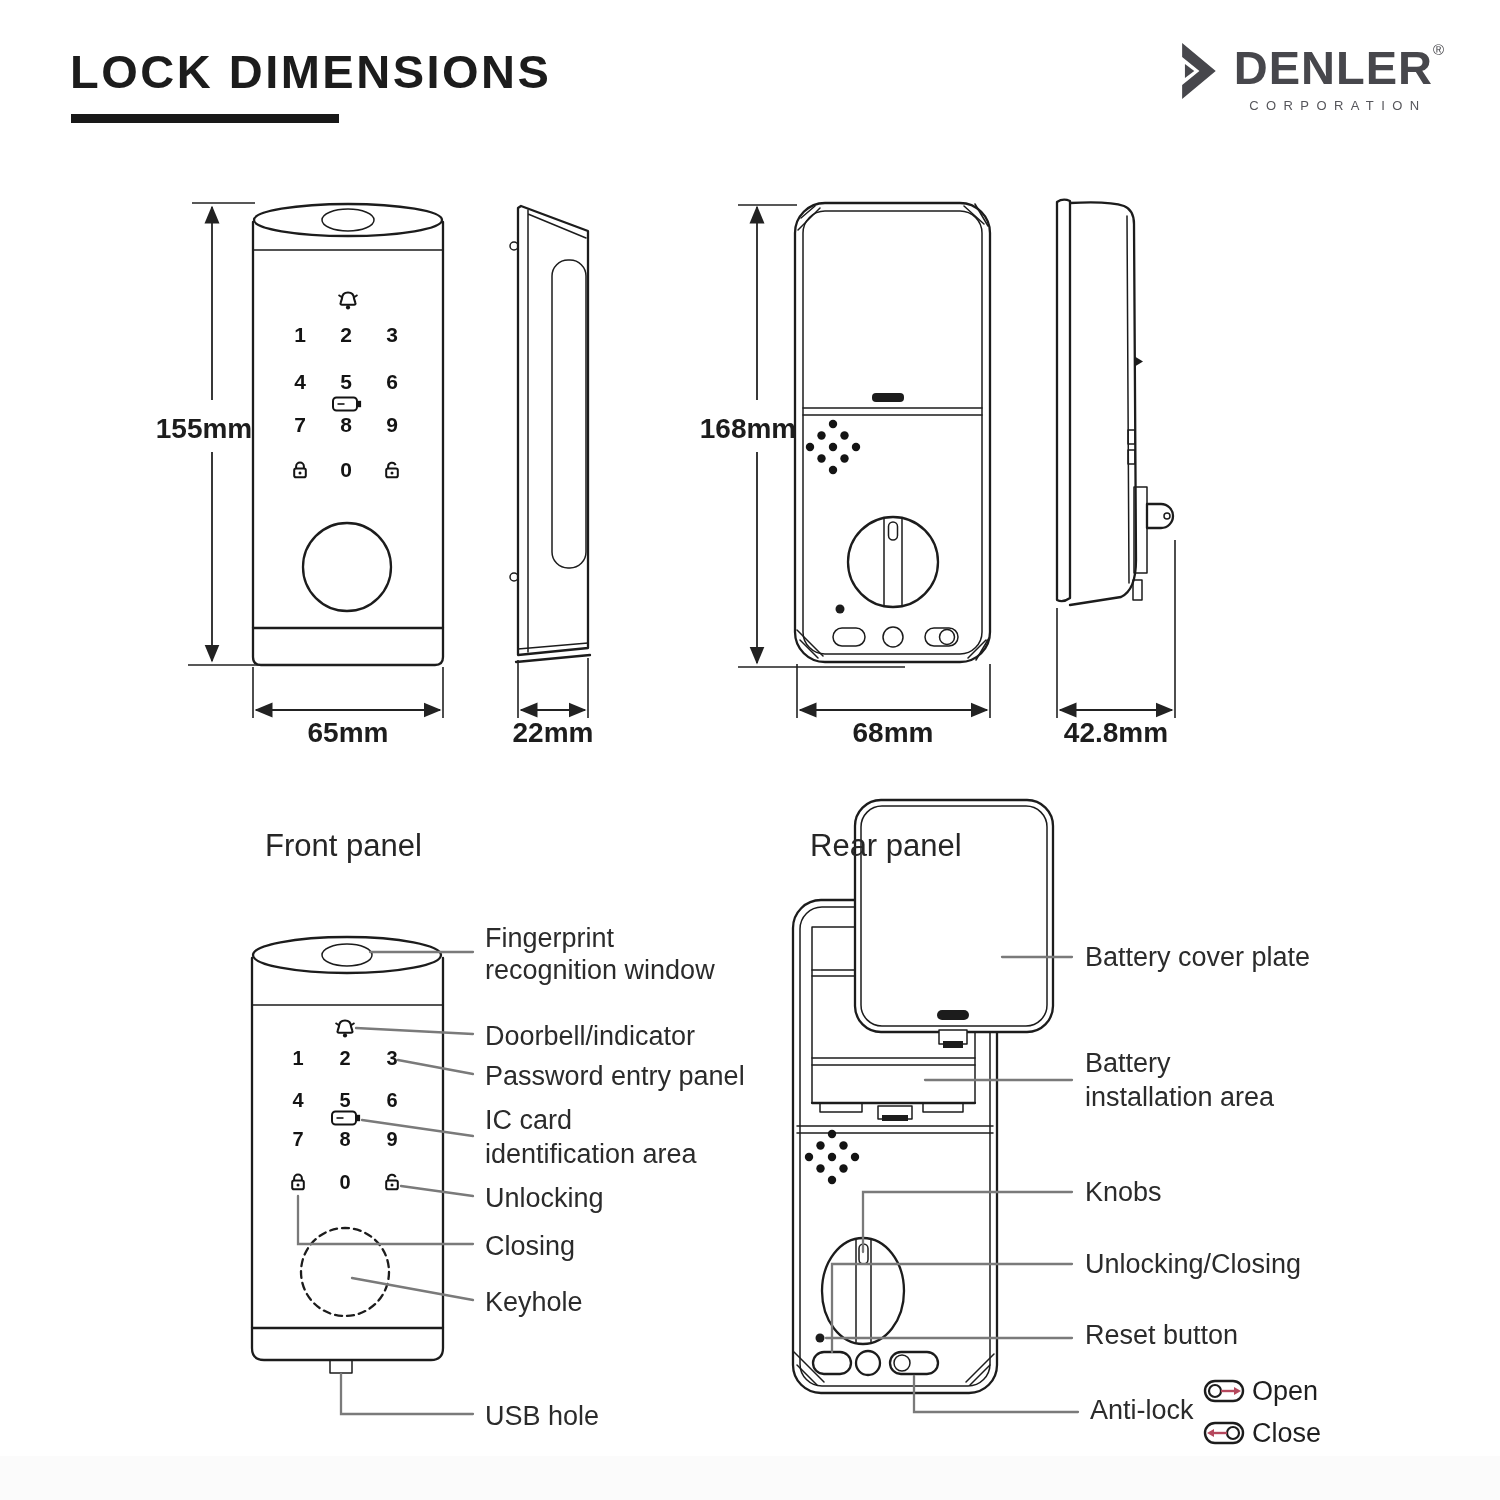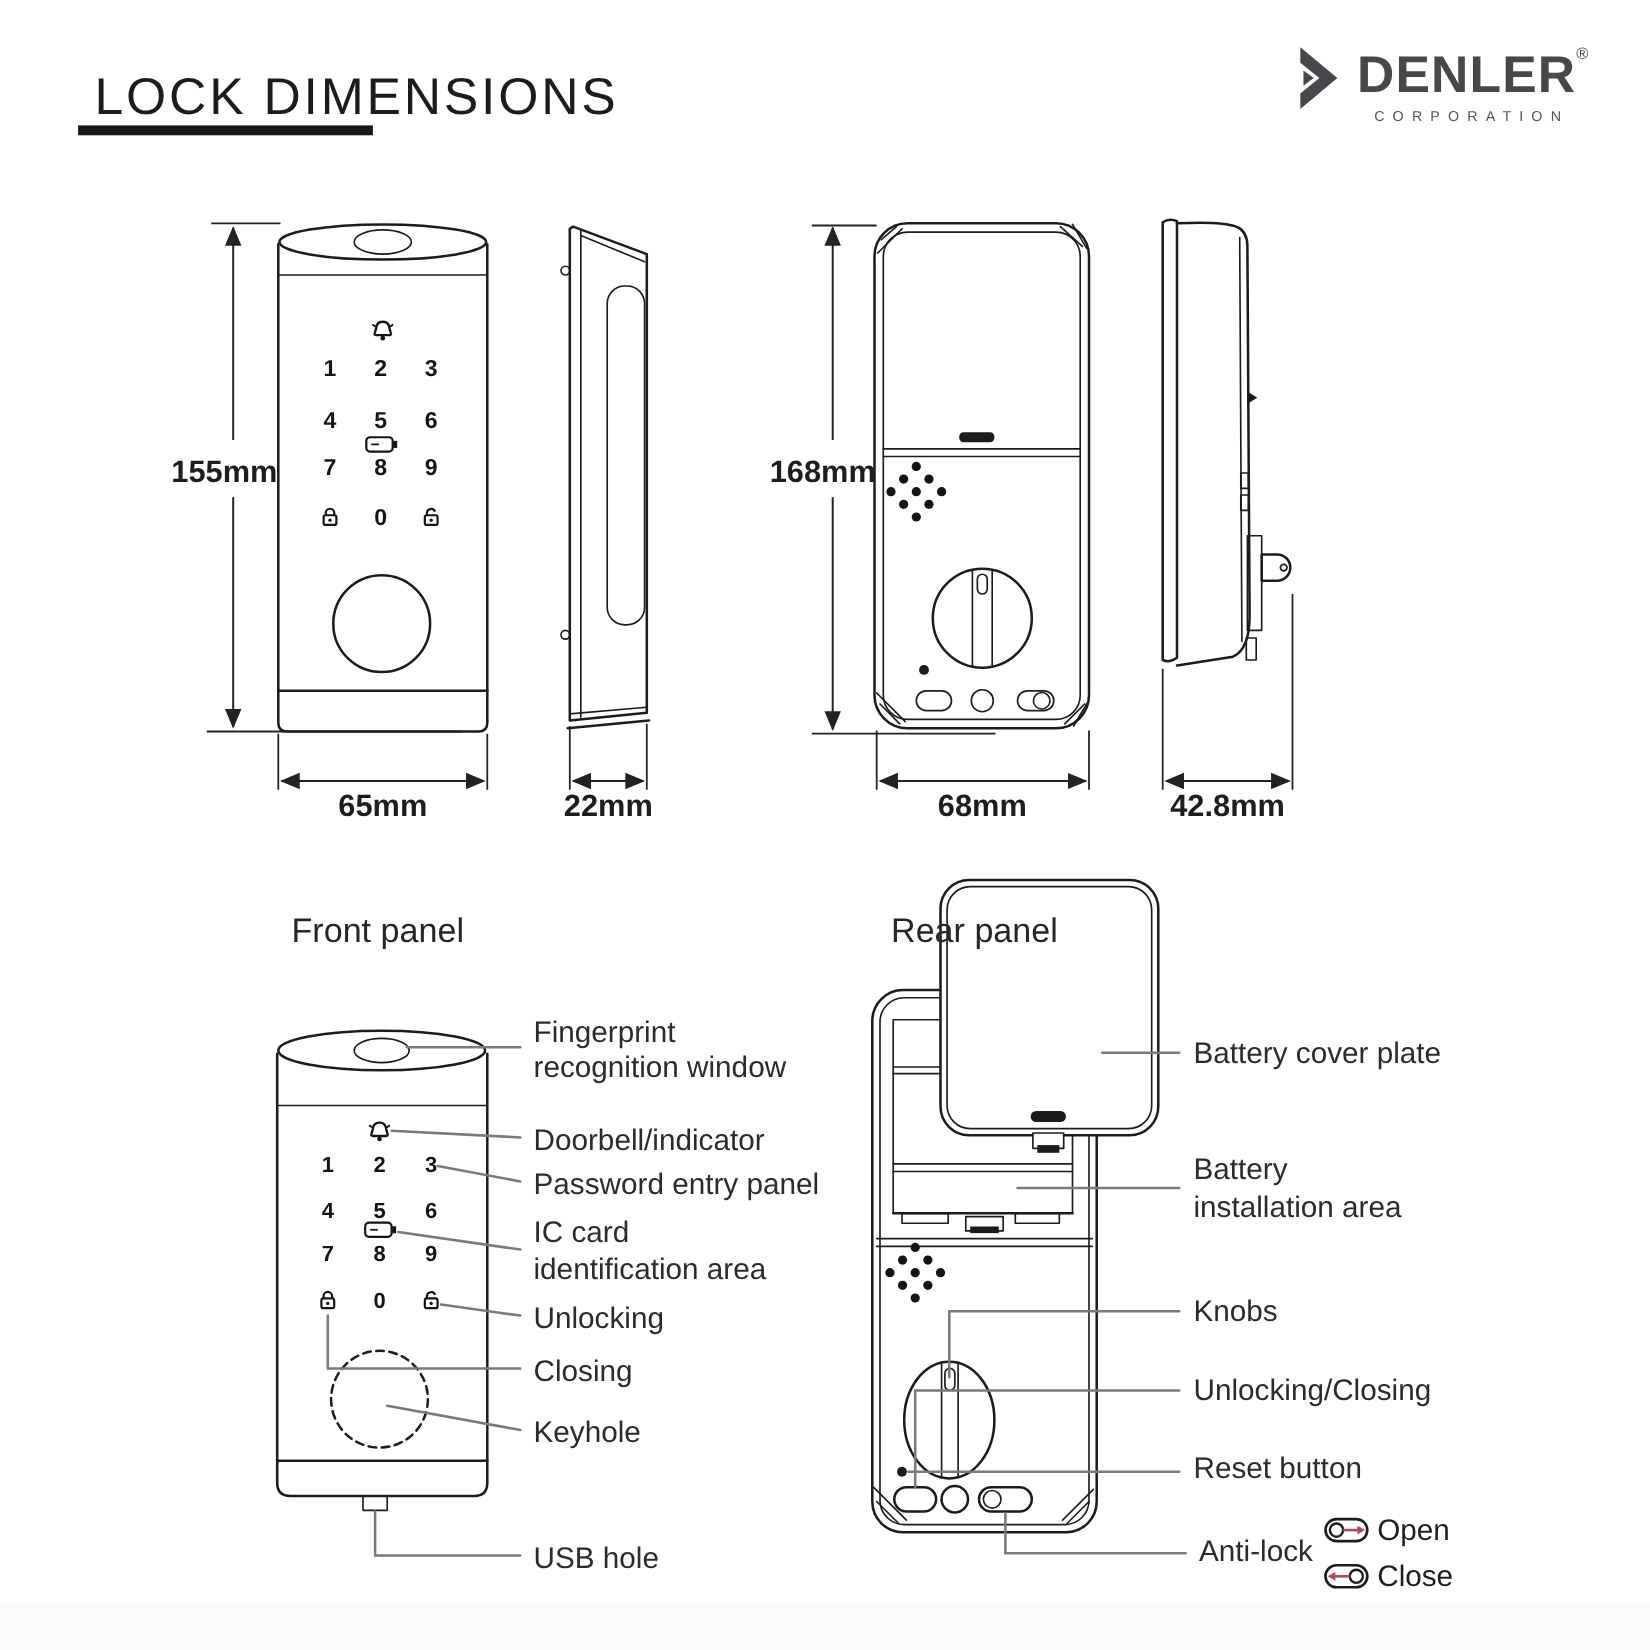--- a/index.html
+++ b/index.html
@@ -1,19 +1,19 @@
 <!DOCTYPE html>
 <html><head>
 <meta charset="utf-8">
 <style>
   html,body{margin:0;padding:0;background:#ffffff;}
   body{width:1500px;height:1500px;position:relative;font-family:"Liberation Sans",sans-serif;overflow:hidden;}
   .stage{position:absolute;inset:0;width:1500px;height:1500px;}
   
-  .page-title{position:absolute;left:70px;top:44px;font-size:47px;font-weight:400;letter-spacing:2.5px;color:#1c1c1c;margin:16px;}
+  .page-title{position:absolute;left:70px;top:44px;font-size:47px;font-weight:700;letter-spacing:2.5px;color:#1c1c1c;margin:0;}
   .title-underline{position:absolute;left:71px;top:114px;width:268px;height:9px;background:#181818;}
   .brand{position:absolute;right:56px;top:40px;color:#47474c;}
   .brand-row{display:flex;align-items:flex-start;}
   .brand-icon{width:56px;height:58px;margin-right:8px;margin-top:2px;}
   .brand-name{font-size:47px;font-weight:bold;letter-spacing:1px;line-height:56px;color:#47474c;margin-top:28px;}
   .brand-reg{font-size:15px;vertical-align:top;line-height:20px;color:#47474c;}
   .brand-sub{font-size:13px;letter-spacing:7.4px;color:#55555a;margin-top:2px;text-align:center;padding-right:2px;}
   
   svg.art{position:absolute;left:0;top:0;}
   .ln{fill:none;stroke:#1c1c1c;stroke-width:2.3;stroke-linecap:round;stroke-linejoin:round;}

